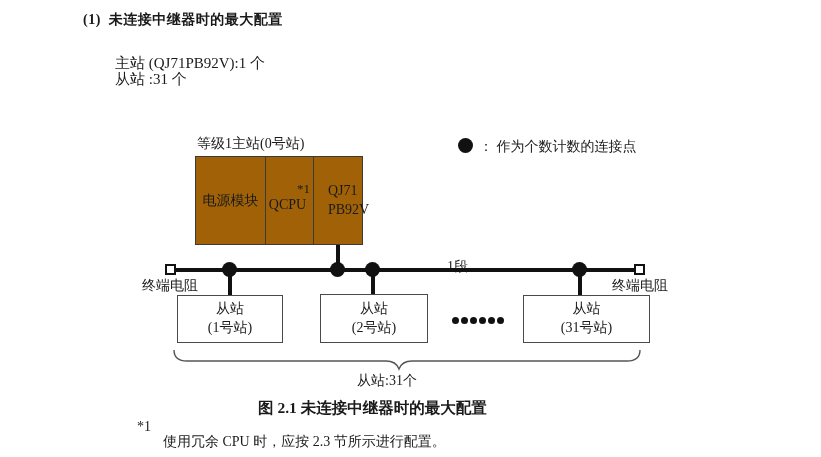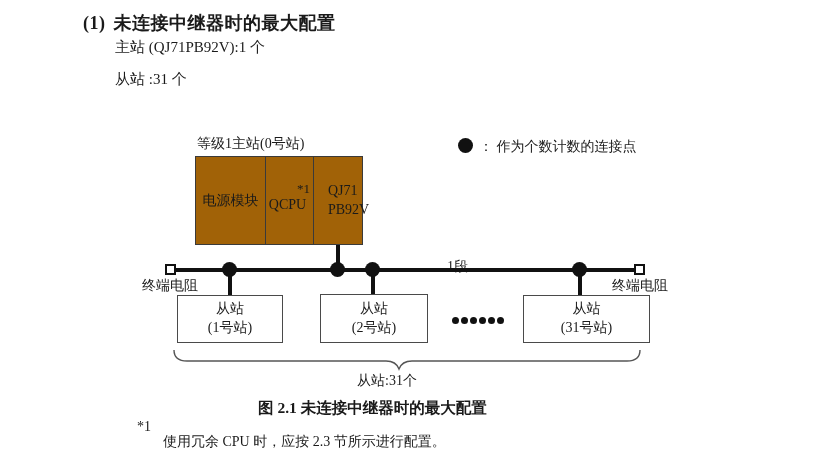--- a/index.html
+++ b/index.html
@@ -3,21 +3,21 @@
 <meta charset="utf-8">
 <style>
   html,body{margin:0;padding:0;background:#fff;}
   #canvas{
     position:relative;width:821px;height:457px;background:#fff;overflow:hidden;
     font-family:"Liberation Serif","DejaVu Serif",serif;color:#1a1a1a;
   }
   .abs{position:absolute;}
   .t14{font-size:14px;line-height:1.2;}
   .t15{font-size:15px;line-height:1.2;}
-  .heading{font-size:18px;font-weight:bold;letter-spacing:0.5px;white-space:nowrap;}
+  .heading{font-size:14px;font-weight:bold;letter-spacing:0.5px;white-space:nowrap;}
   .heading .num{margin-right:8px;}
   .box{border:1px solid #3a3a3a;box-sizing:border-box;background:#a16207;}
   .master-box{display:flex;}
   .mcell{box-sizing:border-box;display:flex;align-items:center;justify-content:center;font-size:14px;}
   .mcell + .mcell{border-left:1px solid #3a3a3a;}
   .busline{background:#111;height:4px;}
   .vline{background:#111;width:4px;}
   .dot{width:15px;height:15px;border-radius:50%;background:#111;}
   .term-sq{width:11px;height:11px;background:#fff;border:2px solid #111;box-sizing:border-box;}
   .slave-box{display:flex;flex-direction:column;align-items:center;justify-content:center;
@@ -29,21 +29,21 @@
   svg{display:block;}
 </style>
 </head>
 <body>
 
 <div id="canvas">
 
   <div class="abs heading" style="left:83px;top:11px;">
     <span class="num">(1)</span><span>未连接中继器时的最大配置</span>
   </div>
-  <div class="abs t15" style="left:115px;top:38px;">主站 (QJ71PB92V):1 个</div>
+  <div class="abs t15" style="left:115px;top:54px;">主站 (QJ71PB92V):1 个</div>
   <div class="abs t15" style="left:115px;top:70px;">从站 :31 个</div>
 
   <div class="abs dot" style="left:458px;top:138px;"></div>
   <div class="abs t14" style="left:479px;top:139px;">：  作为个数计数的连接点</div>
 
   <div class="abs t14" style="left:197px;top:136px;">等级1主站(0号站)</div>
 
   <div class="abs box master-box" style="left:195px;top:156px;width:168px;height:89px;">
     <div class="mcell" style="width:70px;">电源模块</div>
     <div class="mcell" style="width:49px;position:relative;justify-content:flex-start;">

